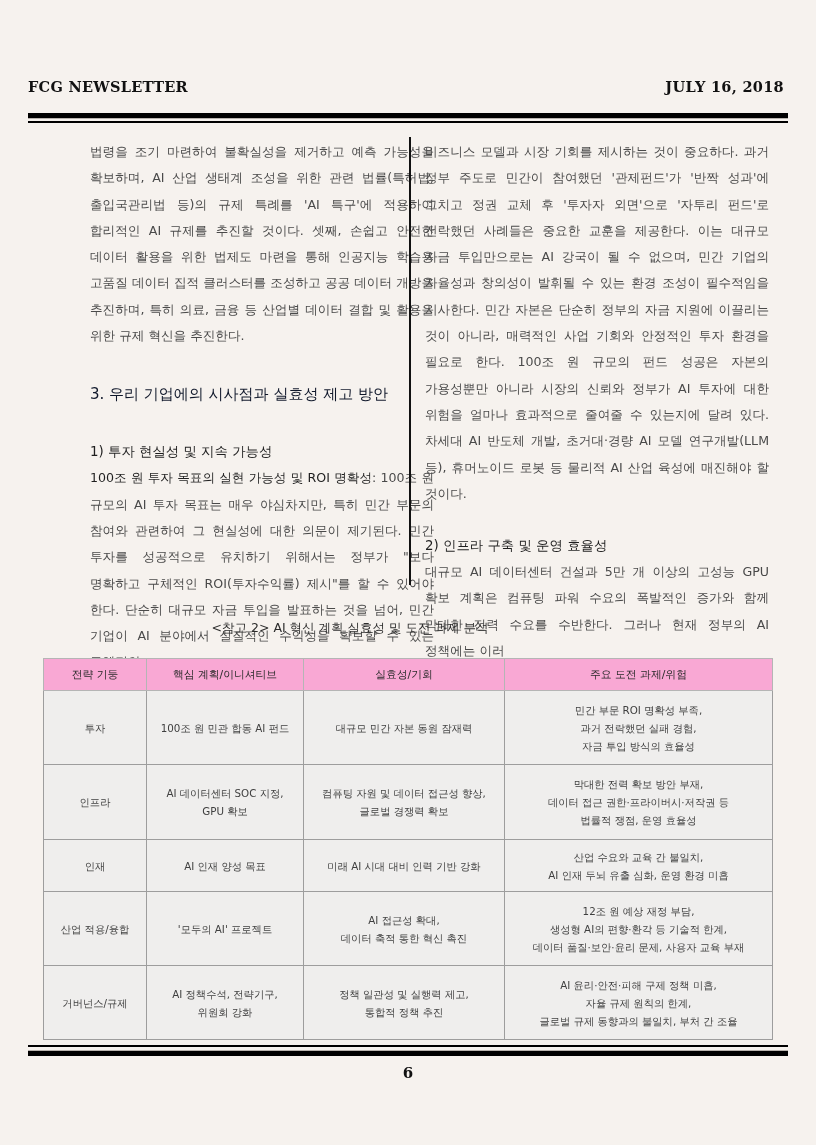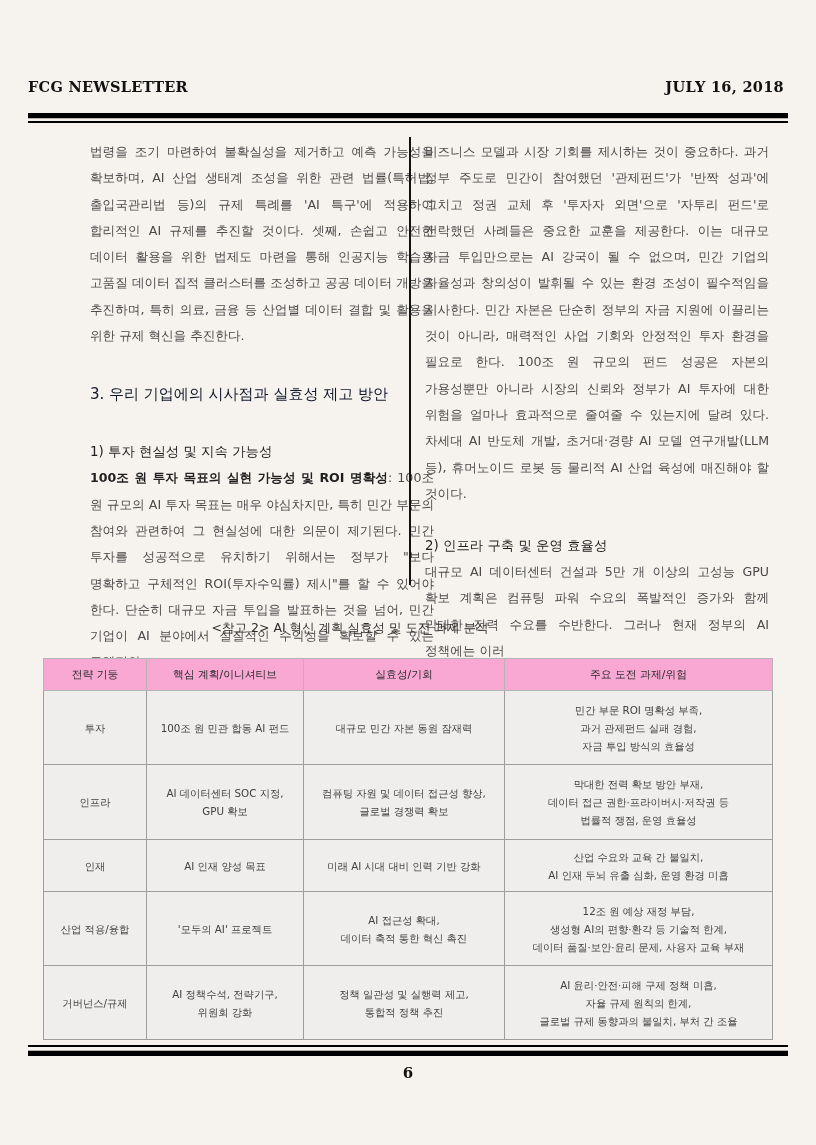--- a/index.html
+++ b/index.html
@@ -29,21 +29,21 @@
     text-align: justify;
     word-break: keep-all;
   }
   .col.left { left: 50px; margin-left: 40px; }
   .col.right { left: 425px; width: 344px; }
   .col p { margin: 0; }
   .divider { position: absolute; left: 409px; top: 137px; width: 1.5px; height: 448px; background: #111; }
 
   .h3 { font-size: 15px; color: #0f172a; margin: 0; line-height: 26px; }
   .h4 { font-size: 13.4px; color: #1f1f1f; margin: 0; line-height: 26px; }
-  .bold { color: #1f1f1f; font-weight: bold; }
+  .bold { color: #1f1f1f; font-weight: normal; }
   .spacer { height: 26px; }
   .spacer-lg { height: 32px; }
 
   .table-caption {
     position: absolute; top: 620px; left: 0; width: 700px; text-align: center;
     font-size: 12.5px; color: #2c2c2c;
   }
   table.ref {
     position: absolute; left: 43px; top: 658px; width: 729px;
     border-collapse: collapse; table-layout: fixed;
@@ -113,21 +113,21 @@
       <th>실효성/기회</th>
       <th>주요 도전 과제/위험</th>
     </tr>
   </thead>
   <tbody>
     <tr class="r1">
       <td>투자</td>
       <td>100조 원 민관 합동 AI 펀드</td>
       <td>대규모 민간 자본 동원 잠재력</td>
       <td>민간 부문 ROI 명확성 부족,
-과거 관제펀드 실패 경험,
+과거 전락했던 실패 경험,
 자금 투입 방식의 효율성</td>
     </tr>
     <tr class="r2">
       <td>인프라</td>
       <td>AI 데이터센터 SOC 지정,
 GPU 확보</td>
       <td>컴퓨팅 자원 및 데이터 접근성 향상,
 글로벌 경쟁력 확보</td>
       <td>막대한 전력 확보 방안 부재,
 데이터 접근 권한·프라이버시·저작권 등

